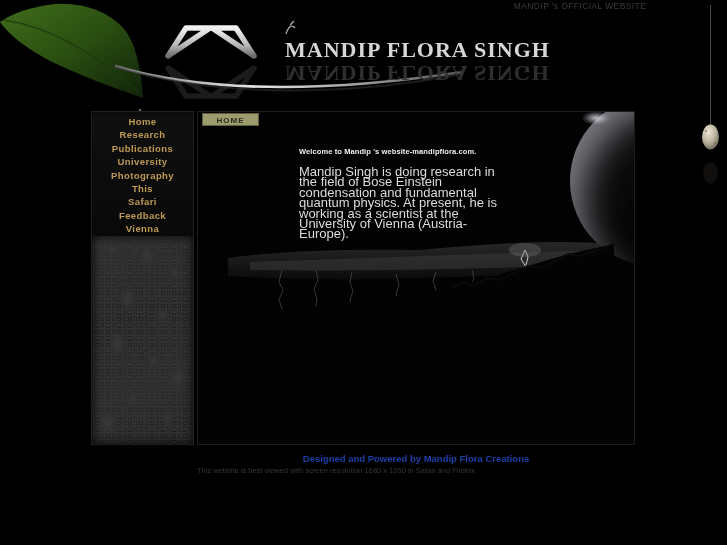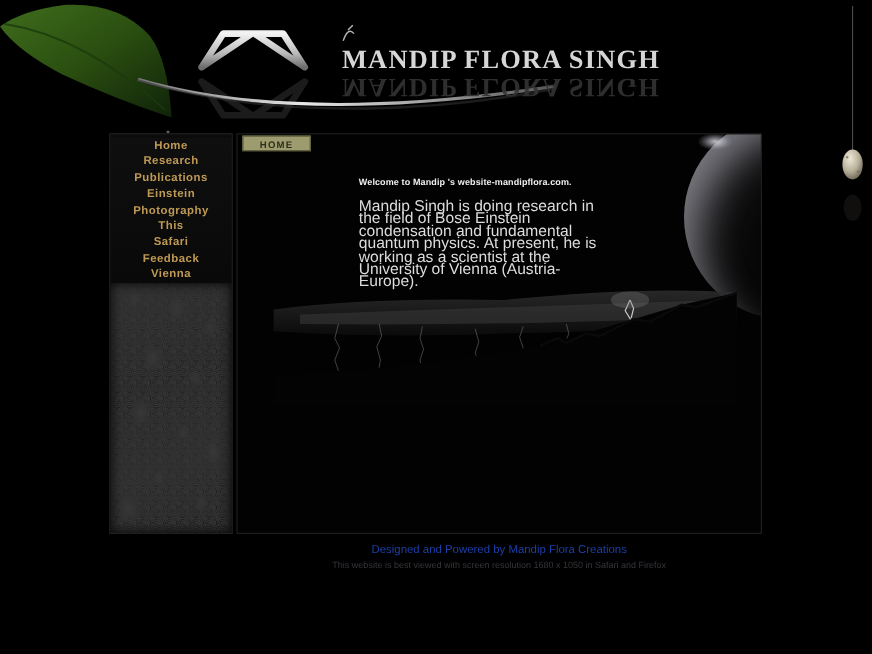--- a/index.html
+++ b/index.html
@@ -64,29 +64,30 @@
   .eclipse-spot{position:absolute;left:384px;top:-1px;width:28px;height:14px;border-radius:50%;
            background:radial-gradient(ellipse at center,rgba(235,235,245,.8) 0%,rgba(160,160,175,.25) 55%,rgba(0,0,0,0) 75%);}
   .welcome-heading{position:absolute;left:101px;top:35px;font-size:7.5px;font-weight:bold;
                    color:#f0f0f0;letter-spacing:.1px;}
   .intro-paragraph{position:absolute;left:101px;top:55px;width:200px;font-size:13px;
                    line-height:10.4px;color:#dcdcdc;}
   .storm-art{position:absolute;left:22px;top:112px;}
 
   
   .footer-credit{position:absolute;left:197px;top:453px;width:438px;text-align:center;
-                 font-size:9.5px;color:#1d3fa8;cursor:pointer;}
-  .footer-note{position:absolute;left:197px;top:466px;width:438px;text-align:center;
+                 font-size:9.5px;color:#1d3fa8;cursor:pointer;font-weight:bold;}
+  .footer-note{position:absolute;left:197px;top:466px;width:438px;text-align:left;
                font-size:7.5px;color:#35353b;}
 </style>
 </head>
 <body>
 
 <div id="page">
 
+  <div class="site-label">MANDIP 's OFFICIAL WEBSITE</div>
 
   <svg class="leaf-art" width="170" height="340" viewBox="0 0 170 340">
     <defs>
       <linearGradient id="leafGrad" x1="0" y1="0" x2="1" y2="1">
         <stop offset="0" stop-color="#3f6d1c"></stop>
         <stop offset=".5" stop-color="#2a4e10"></stop>
         <stop offset="1" stop-color="#10230a"></stop>
       </linearGradient>
     </defs>
     <path d="M0,22 Q20,8 55,4 Q100,2 125,30 Q140,50 143,98 Q95,82 52,62 Q14,42 0,22 Z" fill="url(#leafGrad)"></path>
@@ -149,21 +150,21 @@
     <circle cx="12" cy="126" r="1" fill="#6a6456" opacity=".7"></circle>
     <circle cx="21" cy="138" r="1" fill="#6a6456" opacity=".7"></circle>
     <ellipse cx="16.5" cy="168" rx="7.5" ry="11" fill="#171612" opacity=".7"></ellipse>
   </svg>
 
   <div class="sidebar">
     <div class="menu">
       <div class="menu-item">Home</div>
       <div class="menu-item">Research</div>
       <div class="menu-item">Publications</div>
-      <div class="menu-item">Einstein</div>
+      <div class="menu-item">University</div>
       <div class="menu-item">Photography</div>
       <div class="menu-item">This</div>
       <div class="menu-item">Safari</div>
       <div class="menu-item">Feedback</div>
       <div class="menu-item">Vienna</div>
     </div>
     <div class="sidebar-texture"></div>
   </div>
 
   <div class="content">

